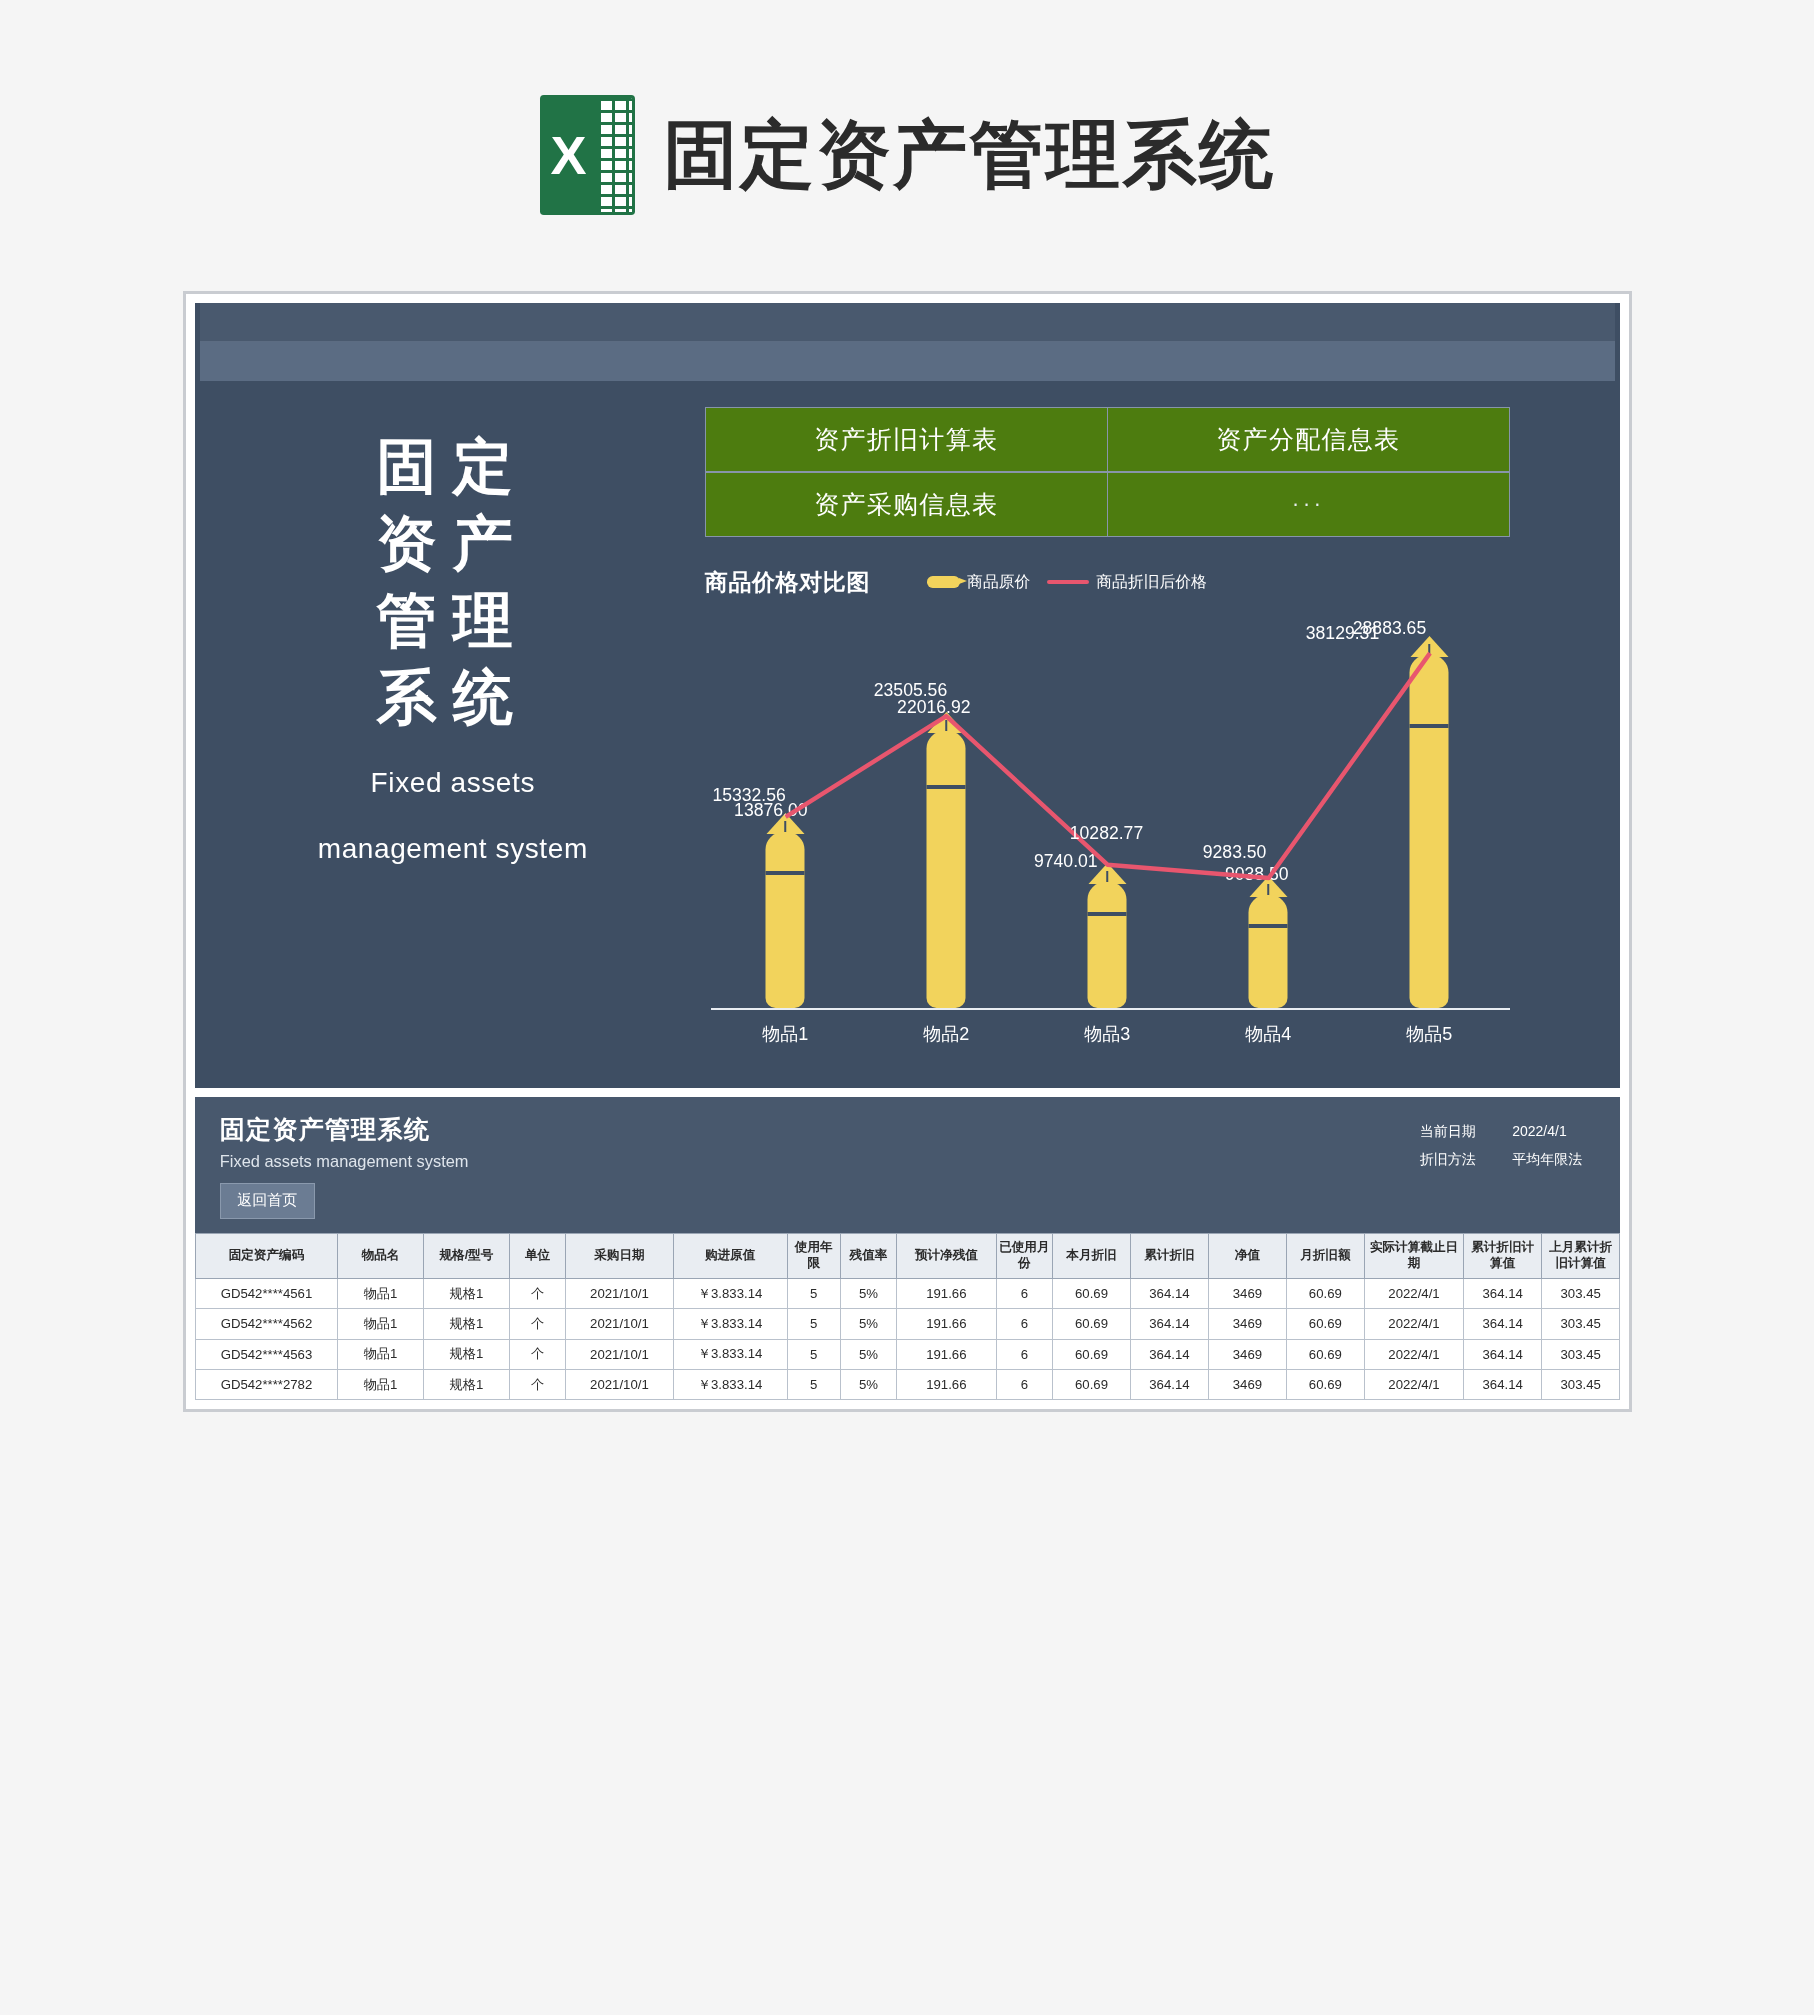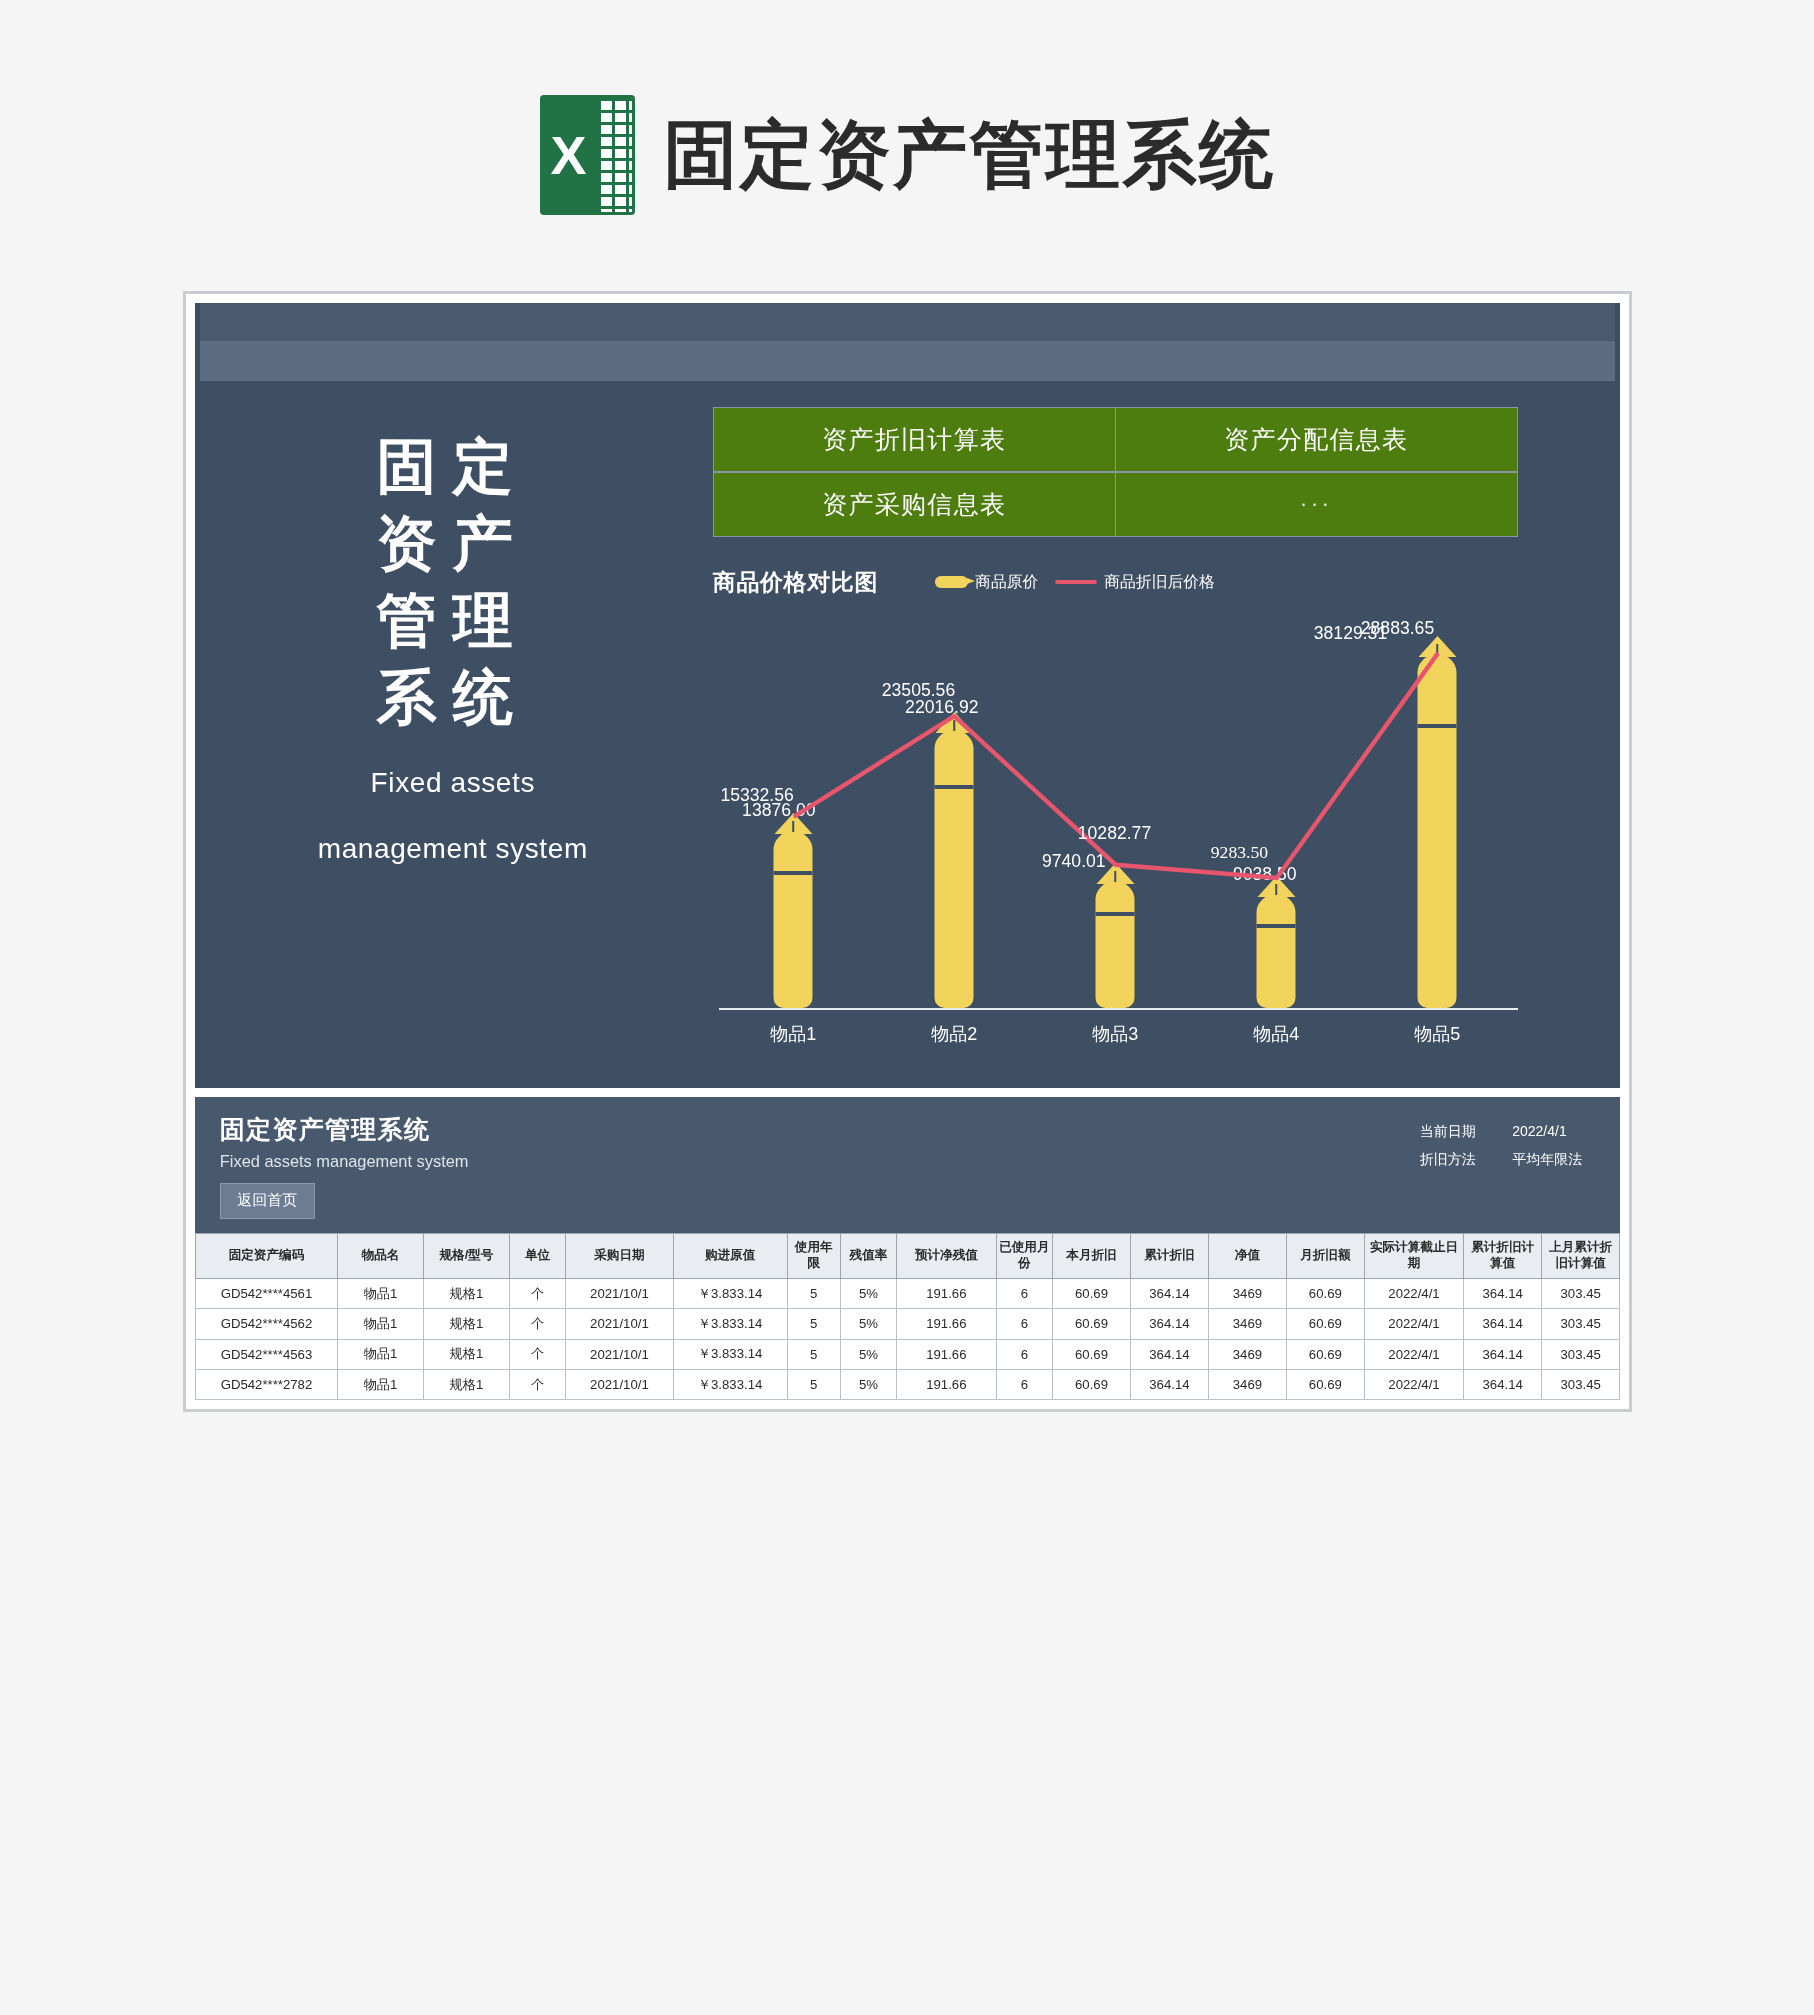--- a/index.html
+++ b/index.html
@@ -88,21 +88,21 @@
   }
   .ribbon-strip2 {
     height: 39px;
     background: #5b6c83;
     margin: 0 5px;
   }
 
   .cover {
     display: flex;
     padding: 26.5px 25px 38px 25px;
-    gap: 27px;
+    gap: 19px;
   }
   .cover-left {
     width: 466px;
     flex: 0 0 466px;
     text-align: center;
     padding-top: 22px;
   }
   .cover-left .cn {
     color: #ffffff;
     font-size: 60px;
@@ -382,21 +382,21 @@
                   <div class="bar-label" style="bottom:364px; left:-6.3px;">38129.31</div>
                 </div>
               </div>
 
               <svg class="svg-line" viewBox="0 0 1278 700" preserveAspectRatio="none">
                 <polyline points="128,330 383,170 639,406 895,427 1151,70" fill="none" stroke="#e8566e" stroke-width="7" stroke-linejoin="round"></polyline>
               </svg>
               <div class="line-label" style="left:7.6px; top:176px;">15332.56</div>
               <div class="line-label" style="left:169px; top:71px;">23505.56</div>
               <div class="line-label" style="left:334px; top:214px;margin-left:31px;">10282.77</div>
-              <div class="line-label" style="left:498px; top:233px;font-family:Liberation Serif, serif;">9283.50</div>
+              <div class="line-label" style="left:498px; top:233px;">9283.50</div>
               <div class="line-label" style="left:648px; top:8.8px;">28883.65</div>
 
               <div class="axis"></div>
               <div class="cat-labels">
                 <div>物品1</div>
                 <div>物品2</div>
                 <div>物品3</div>
                 <div>物品4</div>
                 <div>物品5</div>
               </div>

